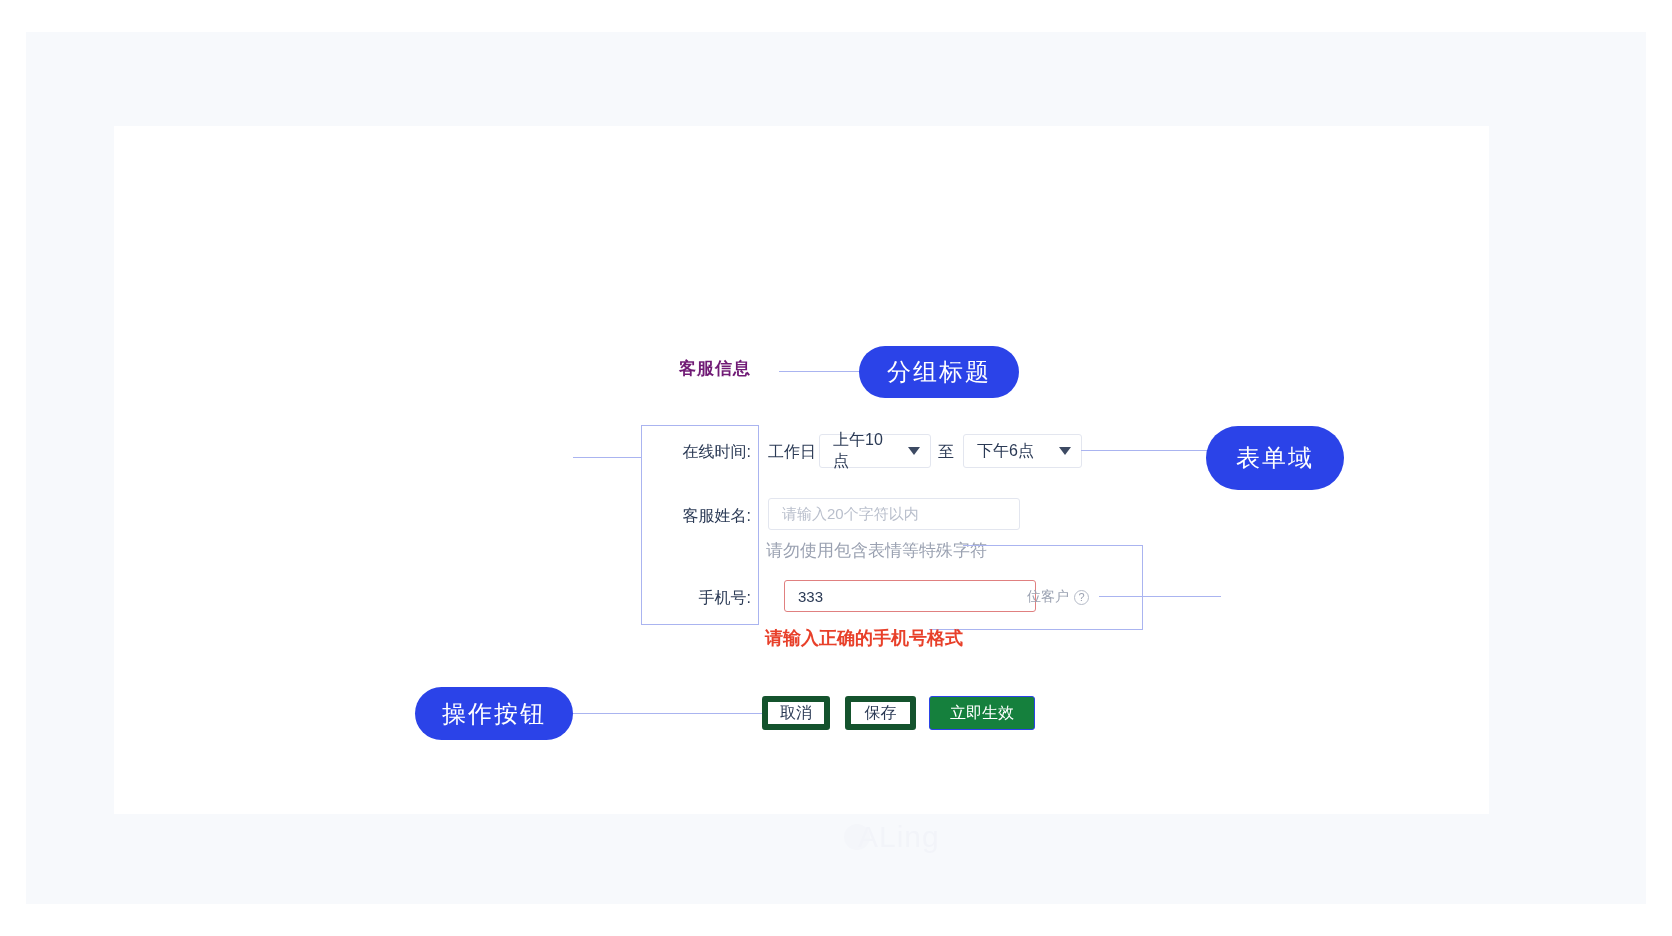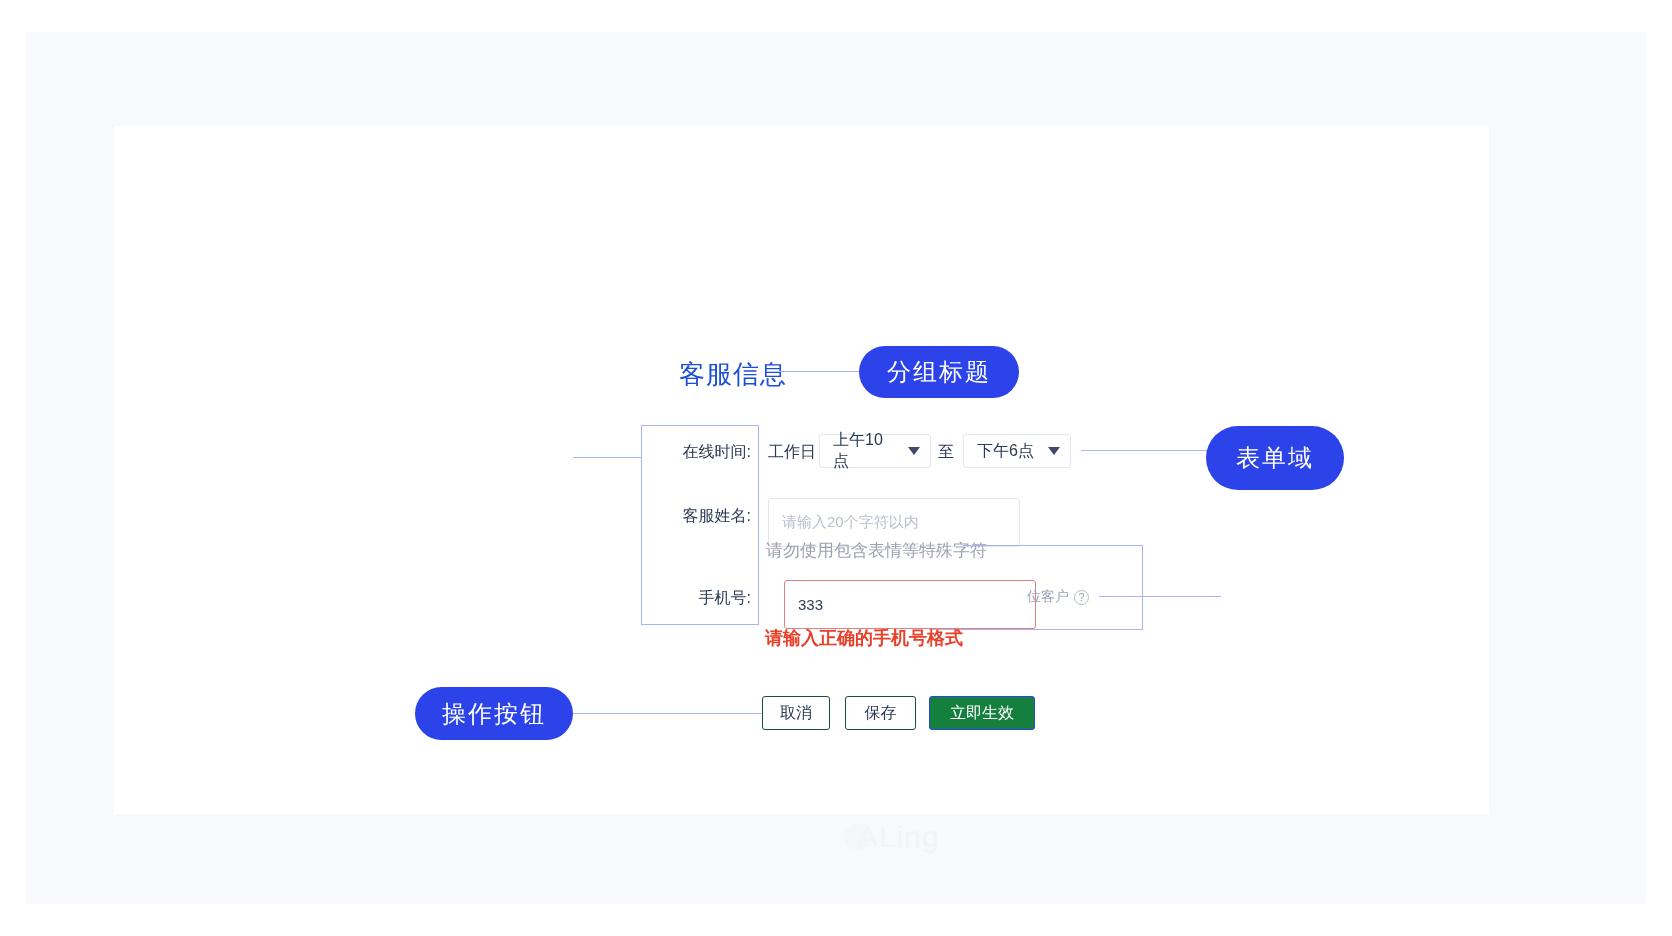--- a/index.html
+++ b/index.html
@@ -53,24 +53,25 @@
     letter-spacing: 2px;
     white-space: nowrap;
     z-index: 6;
   }
 
   
   #group-title {
     position: absolute;
     left: 565px;
     top: 231px;
-    font-size: 26px;
-    color: #1d4ed8;
+    font-size: 17px;
+    color: #701a75;
     letter-spacing: 1px;
     white-space: nowrap;
+    font-weight: bold;
   }
 
   
   #label-bracket {
     position: absolute;
     left: 527px;
     top: 299px;
     width: 118px;
     height: 200px;
     border: 1px solid #aab4f0;
@@ -114,21 +115,21 @@
     width: 0; height: 0;
     border-left: 6px solid transparent;
     border-right: 6px solid transparent;
     border-top: 8px solid #3d4a63;
     margin-left: 12px;
   }
 
   
   .text-input {
     position: absolute;
-    height: 49px;
+    height: 32px;
     border: 1px solid #e3e6ef;
     border-radius: 3px;
     background: #ffffff;
     display: flex;
     align-items: center;
     padding: 0 13px;
     font-size: 15px;
     color: #2b3a55;
   }
   .text-input.placeholder { color: #b9bfcc; }
@@ -178,21 +179,21 @@
     position: absolute;
     height: 34px;
     border-radius: 3px;
     display: flex;
     align-items: center;
     justify-content: center;
     font-size: 16px;
     white-space: nowrap;
   }
   .btn-default {
-    border: 1px solid #14532d;
+    border: 6px solid #14532d;
     background: #ffffff;
     color: #2b3a55;
   }
   .btn-primary {
     border: 1px solid #2b43e8;
     background: #15803d;
     color: #ffffff;
   }
 
   
@@ -237,21 +238,21 @@
 
     <div class="inline-text" style="left:654px; top:316px;">工作日</div>
 
     <div class="select" style="left:705px; top:308px; width:112px;">
       <span>上午10点</span>
       <span class="caret"></span>
     </div>
 
     <div class="inline-text" style="left:824px; top:316px;">至</div>
 
-    <div class="select" style="left:849px; top:308px; width:108px;">
+    <div class="select" style="left:849px; top:308px; width:119px;">
       <span>下午6点</span>
       <span class="caret"></span>
     </div>
 
     <div class="conn conn-h" style="left:967px; top:324px; width:127px;"></div>
 
     <div class="pill" style="left:1092px; top:300px; width:138px; height:64px;">表单域</div>
 
     <div class="form-label" style="left:525px; top:380px; width:112px;">客服姓名:</div>
 

